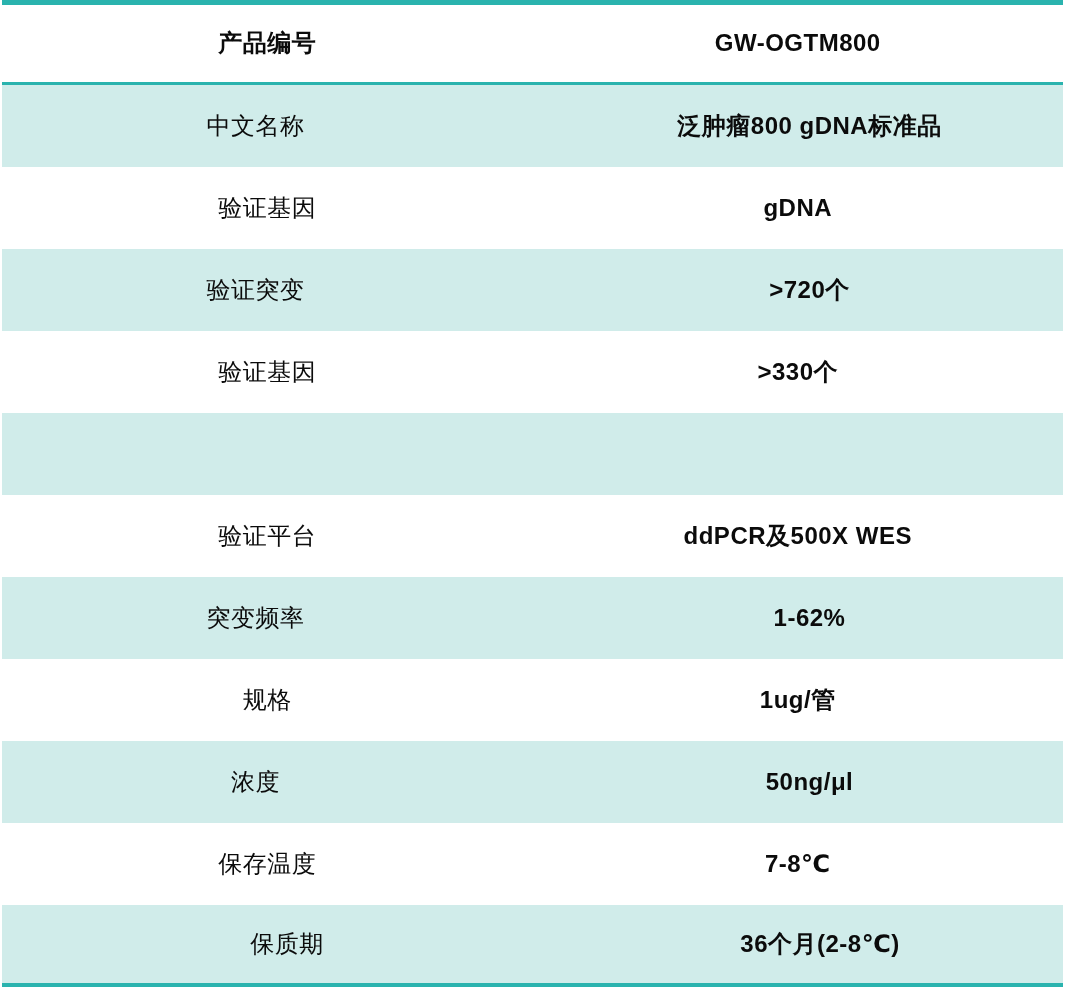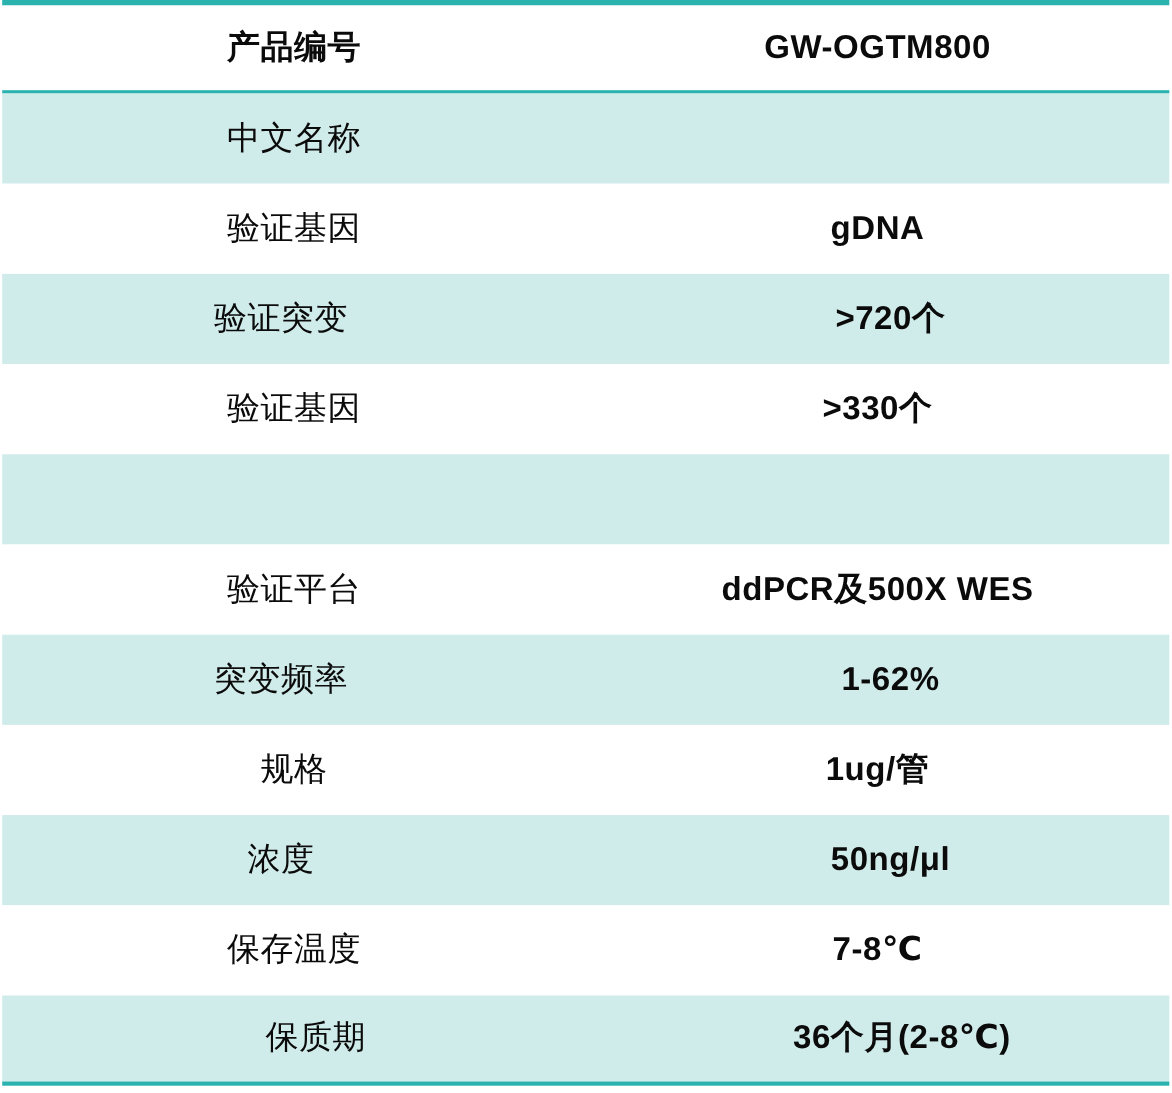--- a/index.html
+++ b/index.html
@@ -42,21 +42,21 @@
   }
   .row:last-child {
     height: 78px;
     padding-left: 42px;
   }
   .cell {
     width: 50%;
     box-sizing: border-box;
     text-align: center;
     color: #0b0b0b;
-    font-size: 30px;
+    font-size: 24px;
     line-height: 1.2;
     letter-spacing: 0.5px;
   }
   .cell.label {
     font-weight: 400;
   }
   .header-row .cell.label {
     font-weight: 700;
   }
   .cell.value {
@@ -67,20 +67,21 @@
 <body>
 
 <div class="page">
   <div class="spec-table" id="spec-table">
       <div class="row header-row">
         <div class="cell label">产品编号</div>
         <div class="cell value">GW-OGTM800</div>
       </div>
       <div class="row alt">
         <div class="cell label">中文名称</div>
+        <div class="cell value">泛肿瘤800 gDNA标准品</div>
       </div>
       <div class="row">
         <div class="cell label">验证基因</div>
         <div class="cell value">gDNA</div>
       </div>
       <div class="row alt">
         <div class="cell label">验证突变</div>
         <div class="cell value">&gt;720个</div>
       </div>
       <div class="row">

